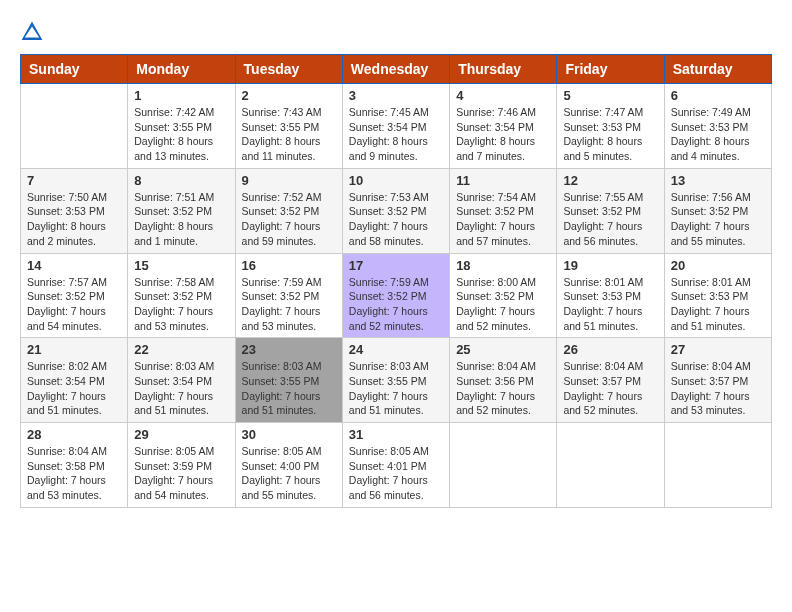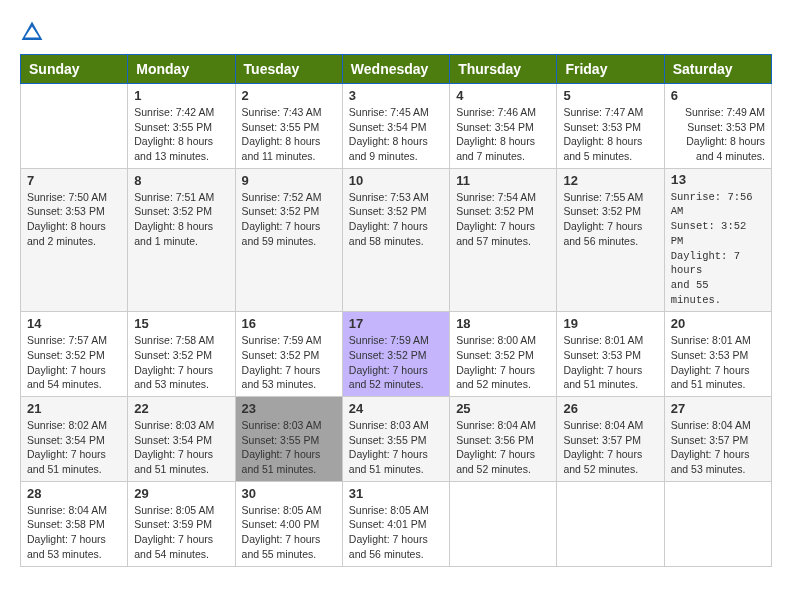--- a/index.html
+++ b/index.html
@@ -83,21 +83,21 @@
     .empty-cell {
       background: #f9f9f9;
     }
     tr:nth-child(even) td {
       background-color: #f5f5f5;
     }
     tr:nth-child(odd) td {
       background-color: #ffffff;
     }
     .calendar thead tr th {
-      background-color: #4d7c0f;
+      background-color: #c2410c;
     }
   </style>
 </head>
 <body>
 
 <div class="header-area">
   <div class="logo">
     <svg class="logo-icon" viewBox="0 0 30 30" xmlns="http://www.w3.org/2000/svg">
       <polygon points="15,2 28,25 2,25" fill="#1565c0"></polygon>
       <polygon points="15,8 24,22 6,22" fill="white"></polygon>
@@ -158,21 +158,21 @@
         </td>
         <td style="background-color: rgb(255, 255, 255);">
           <span class="day-number">5</span>
           <div class="day-info" style="white-space: pre-line;">Sunrise: 7:47 AM
 Sunset: 3:53 PM
 Daylight: 8 hours
 and 5 minutes.</div>
         </td>
         <td style="background-color: rgb(255, 255, 255);">
           <span class="day-number">6</span>
-          <div class="day-info" style="white-space: pre-line; text-align: right;">Sunrise: 7:49 AM
+          <div class="day-info" style="white-space: pre-line;">Sunrise: 7:49 AM
 Sunset: 3:53 PM
 Daylight: 8 hours
 and 4 minutes.</div>
         </td>
       </tr>
       <tr>
         <td style="background-color: rgb(245, 245, 245);">
           <span class="day-number">7</span>
           <div class="day-info" style="white-space: pre-line;">Sunrise: 7:50 AM
 Sunset: 3:53 PM
@@ -207,21 +207,21 @@
 Daylight: 7 hours
 and 57 minutes.</div>
         </td>
         <td style="background-color: rgb(245, 245, 245);">
           <span class="day-number">12</span>
           <div class="day-info" style="white-space: pre-line;">Sunrise: 7:55 AM
 Sunset: 3:52 PM
 Daylight: 7 hours
 and 56 minutes.</div>
         </td>
-        <td style="background-color: rgb(245, 245, 245); font-family: Liberation Mono, monospace;">
+        <td style="background-color: rgb(245, 245, 245);">
           <span class="day-number">13</span>
           <div class="day-info" style="white-space: pre-line;">Sunrise: 7:56 AM
 Sunset: 3:52 PM
 Daylight: 7 hours
 and 55 minutes.</div>
         </td>
       </tr>
       <tr>
         <td style="background-color: rgb(255, 255, 255);">
           <span class="day-number">14</span>

